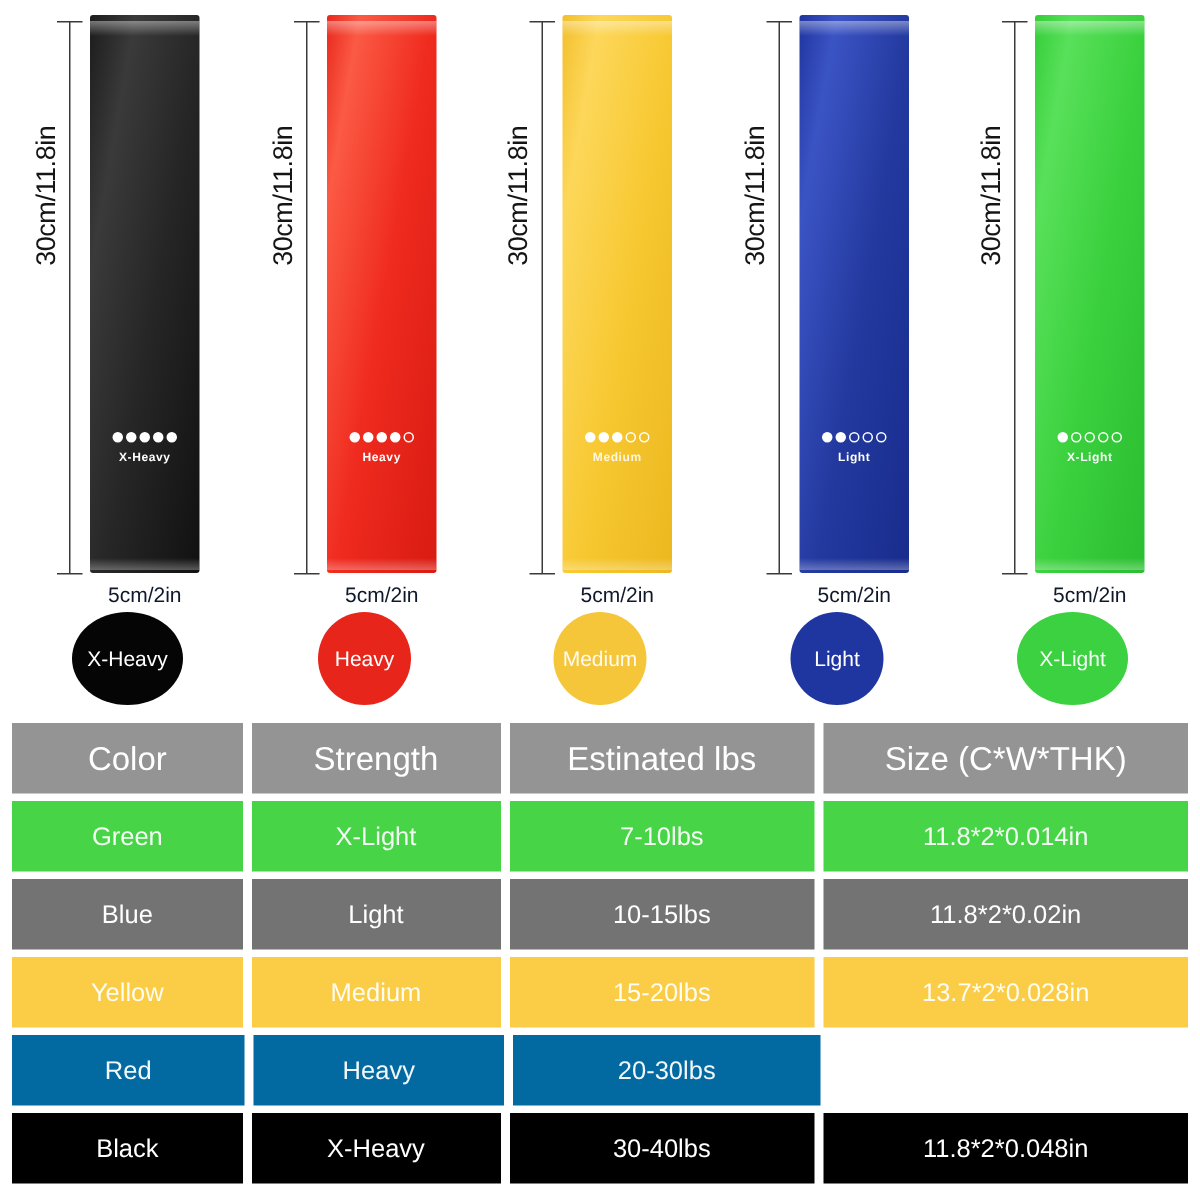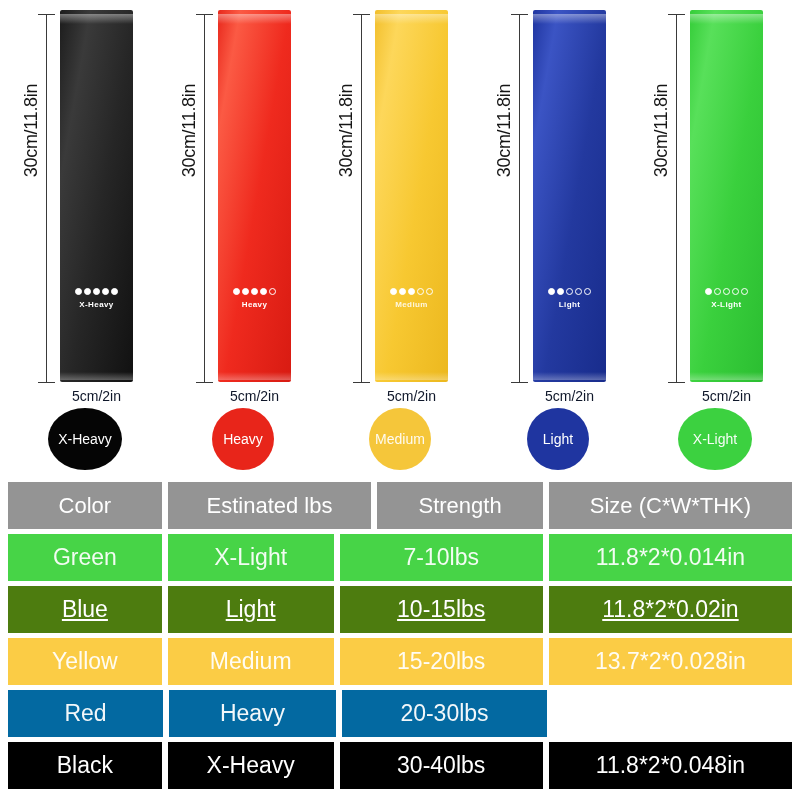--- a/index.html
+++ b/index.html
@@ -86,30 +86,30 @@
 
   
   #spec-table {
     position: absolute; left: 8px; top: 482px;
     width: 784px;
     display: flex; flex-direction: column; gap: 5px;
   }
   .trow { display: flex; gap: 6px; height: 47px; }
   .tcell {
     display: flex; align-items: center; justify-content: center;
-    font-size: 23px; color: #ffffff; white-space: nowrap;
+    font-size: 17px; color: #ffffff; white-space: nowrap;
   }
   .tcell.c0 { width: 155px; }
   .tcell.c1 { width: 167px; }
   .tcell.c2 { width: 205px; }
   .tcell.c3 { width: 245px; }
 
   .trow.header .tcell { background: #949494; font-size: 22px; }
   .trow.green  .tcell { background: #47d447; color: rgba(255,255,255,.93); }
-  .trow.blue   .tcell { background: #4d7c0f; text-decoration: underline; }
+  .trow.blue   .tcell { background: #737373; }
   .trow.yellow .tcell { background: #fbcc45; color: rgba(255,255,255,.93); }
   .trow.red    .tcell { background: #0369a1; color: rgba(255,255,255,.95); }
   .trow.black  .tcell { background: #000000; }
 </style>
 </head>
 <body>
 
 <div id="root">
 
   <div id="bands-area">
@@ -236,22 +236,22 @@
         <div class="htick l"></div>
         <div class="htick r"></div>
         <div class="hlabel">5cm/2in</div>
         <div class="badge green wide">X-Light</div>
       </div>
     </div>
 
   <div id="spec-table">
       <div class="trow header">
         <div class="tcell c0">Color</div>
+        <div class="tcell c1">Strength</div>
         <div class="tcell c2">Estinated lbs</div>
-        <div class="tcell c1">Strength</div>
         <div class="tcell c3">Size (C*W*THK)</div>
       </div>
       <div class="trow green">
         <div class="tcell c0">Green</div>
         <div class="tcell c1">X-Light</div>
         <div class="tcell c2">7-10lbs</div>
         <div class="tcell c3">11.8*2*0.014in</div>
       </div>
       <div class="trow blue">
         <div class="tcell c0">Blue</div>

